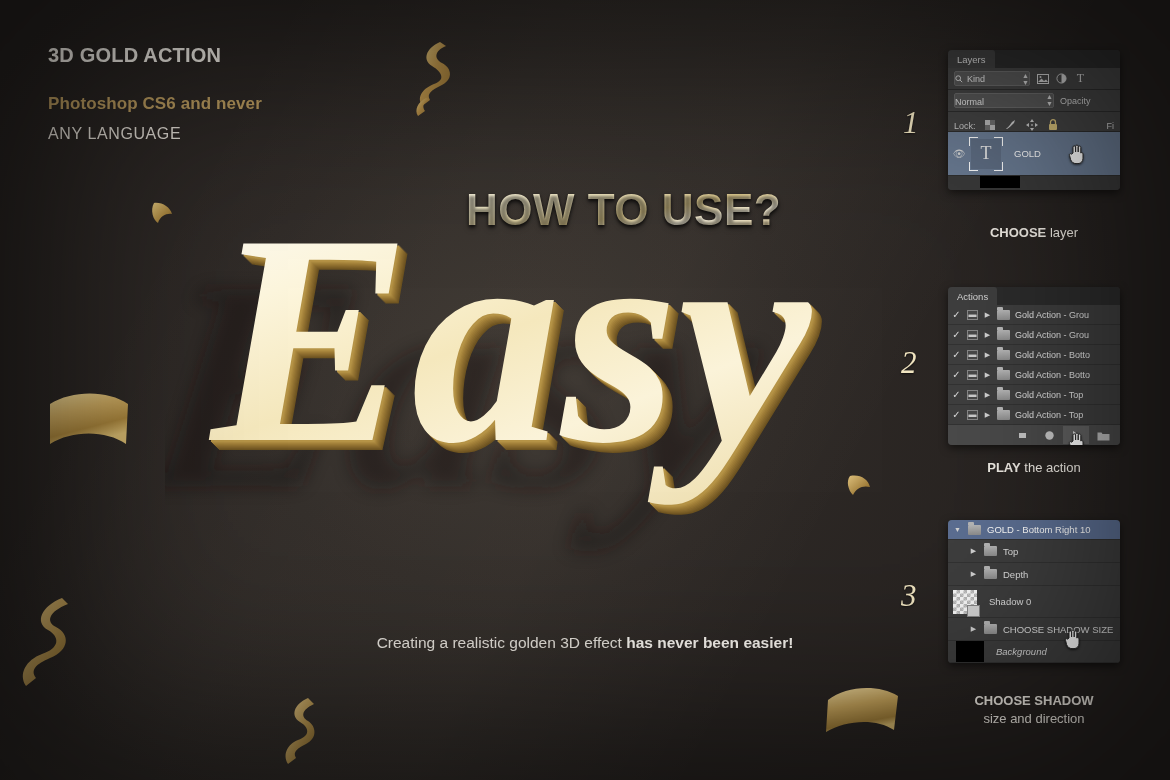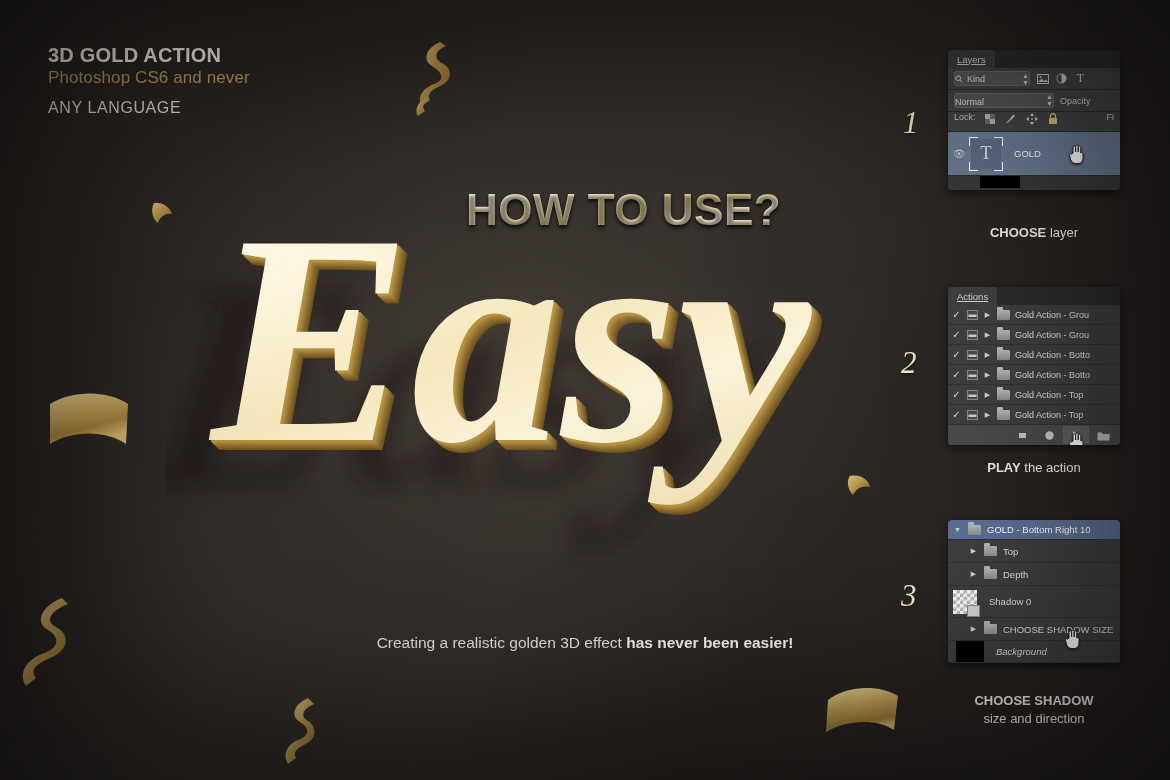--- a/index.html
+++ b/index.html
@@ -29,21 +29,21 @@
     pointer-events: none;
   }
 
   
   #header { position: absolute; left: 48px; top: 44px; }
   #header .h-title {
     font-size: 20px; font-weight: bold; color: #f3efe8;
     letter-spacing: 0.2px;
   }
   #header .h-sub {
-    font-size: 17px; color: #b99a5e; margin-top: 1px; letter-spacing: 0.1px;
+    font-size: 17px; color: #b99a5e; margin-top: 27px; letter-spacing: 0.1px; font-weight: bold;
   }
   #header .h-sub2 {
     font-size: 16px; color: #ddd8d0; margin-top: 11px; letter-spacing: 0.6px;
   }
 
   
   #howto {
     position: absolute; left: 466px; top: 185px;
     font-size: 44px; font-weight: bold; letter-spacing: 0.5px;
     background: linear-gradient(170deg,#fffbe8 0%,#f6ecc6 30%,#e3cf92 55%,#fff8e2 72%,#d9c082 100%);
@@ -104,39 +104,39 @@
   .ps-panel {
     position: absolute; left: 948px; width: 172px;
     background: #3a3a3a;
     border-radius: 4px;
     box-shadow: 0 3px 9px rgba(0,0,0,0.55);
     overflow: hidden;
     font-size: 9.5px; color: #d2d2d2;
     user-select: none;
   }
   .ps-tabstrip {
-    height: 18px; background: #2c2c2c; display: flex; align-items: stretch; text-decoration: underline;
+    height: 18px; background: #2c2c2c; display: flex; align-items: stretch;
   }
   .ps-tab {
     background: #3f3f3f; padding: 0 9px; display: flex; align-items: center;
     font-size: 9.5px; color: #d8d8d8; border-top-left-radius: 3px; border-top-right-radius: 3px;
   }
   .ps-toolbar {
     height: 22px; background: #444; display: flex; align-items: center;
     padding: 0 6px; gap: 6px; border-bottom: 1px solid #2e2e2e;
   }
   .ps-select {
     height: 15px; background: #585858; border: 1px solid #6a6a6a; border-radius: 2px;
     display: flex; align-items: center; padding: 0 0; gap: 4px;
     font-size: 9px; color: #e2e2e2; position: relative;
   }
   .ps-select .spin { margin-left: auto; font-size: 7px; line-height: 7px; color: #cfcfcf; }
   .ps-ico { width: 13px; height: 13px; display: inline-flex; align-items: center; justify-content: center; color: #cdcdcd; }
   .ps-lockbar {
-    height: 20px; background: #444; display: flex; align-items: flex-start; gap: 8px;
+    height: 20px; background: #444; display: flex; align-items: flex-end; gap: 8px;
     padding: 0 6px; font-size: 9px; color: #cccccc; border-bottom: 1px solid #2e2e2e;
   }
   .ps-row {
     display: flex; align-items: center; height: 22px;
     border-bottom: 1px solid #2f2f2f; padding: 0 4px; gap: 5px;
     background: #3f3f3f;
   }
 
   
   #panel-layers { top: 50px; }

